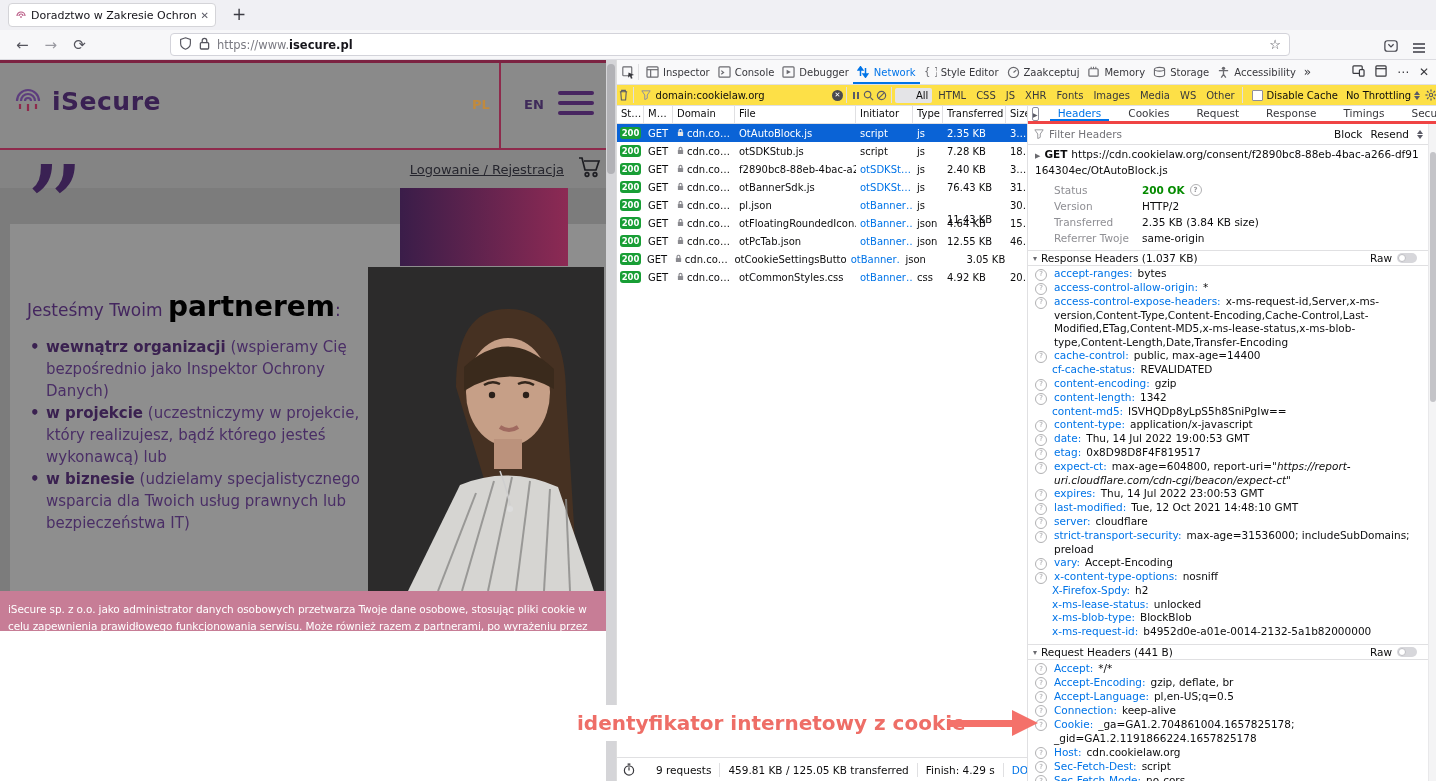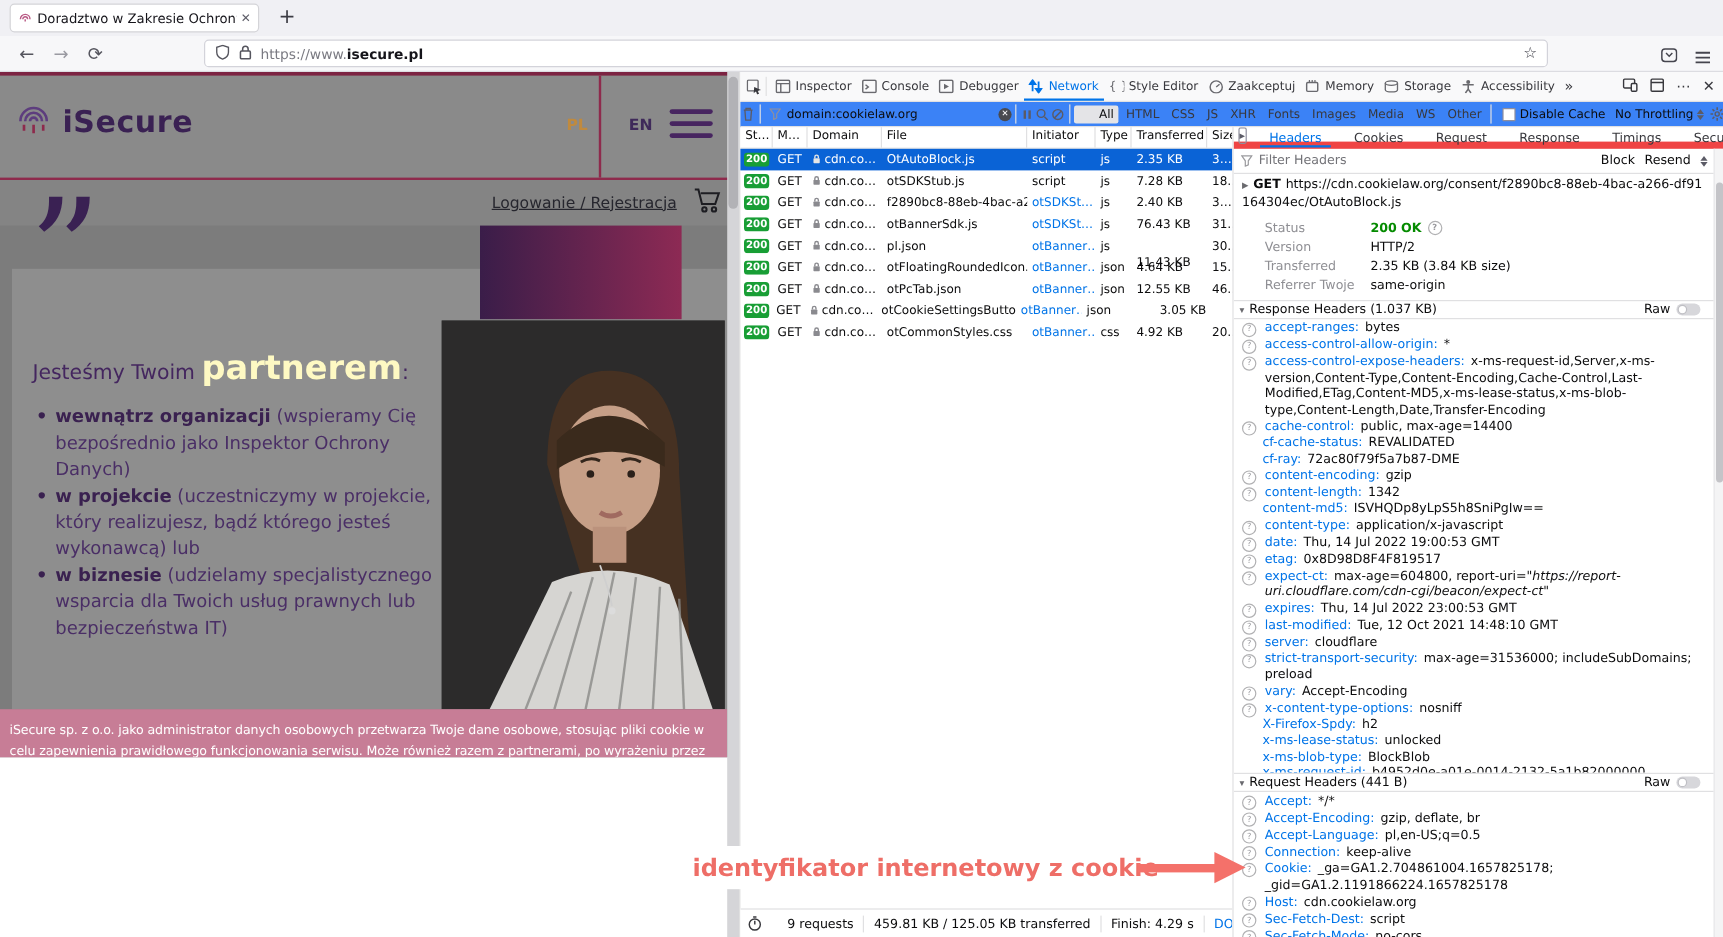--- a/index.html
+++ b/index.html
@@ -41,21 +41,21 @@
   #login-link{font-size:13px;color:#26262e;text-decoration:underline;}
   #site-main{position:absolute;left:0;top:128px;width:616px;height:403px;}
   #card{position:absolute;left:10px;top:36px;width:598px;height:367px;background:#8e8e8e;}
   #grad-rect{position:absolute;left:400px;top:0;width:168px;height:78px;
              background:linear-gradient(90deg,#3a1d49,#8d2a54);}
   #photo{position:absolute;left:368px;top:79px;width:236px;height:324px;background:#2c2b2b;overflow:hidden;}
   #quote-mark{position:absolute;left:24px;top:-38px;font-family:"DejaVu Serif","Liberation Serif",serif;
               font-size:118px;color:#3a2153;line-height:1;}
   #headline{position:absolute;left:27px;top:102px;white-space:nowrap;color:#44265f;}
   #headline .h-sm{font-size:17px;}
-  #headline .h-lg{font-size:28px;font-weight:bold;color:#fef9c3;}
+  #headline .h-lg{font-size:28px;font-weight:bold;color:#000000;}
   #bullets{position:absolute;left:30px;top:148px;width:330px;margin:0;padding:0;list-style:none;
            font-size:15px;line-height:22px;color:#4a2e66;}
   #bullets li{padding-left:16px;position:relative;}
   #bullets li::before{content:"\2022";position:absolute;left:0;color:#3a2150;font-weight:bold;}
   #bullets b{color:#3a2150;}
   #banner{position:absolute;left:0;top:531px;width:606px;height:190px;background:#c77d96;box-sizing:border-box;
           padding:10px 8px 0 8px;z-index:5;}
   #banner p{margin:0;font-size:10.5px;line-height:17px;color:#fff;letter-spacing:-0.1px;}
   #privacy-link{color:#3f7fe8;font-weight:bold;text-decoration:underline;}
   #banner-btns{display:flex;gap:12px;margin-top:10px;padding-left:94px;}
@@ -73,21 +73,21 @@
               border-bottom:1px solid #e0e0e2;display:flex;align-items:center;box-sizing:border-box;}
   .dt-sep{width:1px;height:16px;background:#e0e0e2;margin:0 3px;}
   .dt-tab{display:flex;align-items:center;gap:4px;height:24px;padding:0 4px;color:#38383d;font-size:10px;white-space:nowrap;}
   .dt-tab.active{color:#0074e8;box-shadow:inset 0 -2px 0 #0074e8;}
   .dt-ic{width:13px;height:13px;display:inline-flex;align-items:center;justify-content:center;color:#6a6a6f;}
   .dt-tab.active .dt-ic{color:#0074e8;}
   #dt-more{font-size:12px;color:#38383d;margin:0 4px;}
   #dt-right-icons{margin-left:auto;display:flex;align-items:center;gap:10px;padding-right:8px;color:#38383d;}
   #dt-right-icons span{font-size:12px;}
 
-  #dt-filterbar{position:absolute;left:0;top:25px;width:820px;height:21px;background:#3b82f6;
+  #dt-filterbar{position:absolute;left:0;top:25px;width:820px;height:21px;background:#fde047;
                 border-bottom:1px solid #e0e0e2;display:flex;align-items:center;box-sizing:border-box;font-size:10px;}
   #dt-filter-input{display:flex;align-items:center;width:238px;padding-left:4px;gap:5px;color:#0c0c0d;}
   #dt-filter-text{flex:1;}
   .clear-btn{width:11px;height:11px;border-radius:50%;background:#4a4a4f;color:#fff;font-size:7px;
              display:flex;align-items:center;justify-content:center;}
   .mini-ic{display:inline-flex;align-items:center;justify-content:center;width:15px;color:#5b5b66;}
   .fbtn{padding:2px 4px;border-radius:2px;color:#38383d;white-space:nowrap;}
   .fbtn.active{background:#e4e4e7;color:#0c0c0d;padding-left:21px;}
   #dt-filterbtns{display:flex;gap:2px;align-items:center;}
   #disable-cache{display:flex;align-items:center;gap:4px;margin-left:6px;white-space:nowrap;}
@@ -114,22 +114,22 @@
 
   #dt-statusbar{position:absolute;left:0;top:697px;width:410px;height:24px;background:#fff;
                 border-top:1px solid #e0e0e2;display:flex;align-items:center;box-sizing:border-box;
                 font-size:10.5px;color:#0c0c0d;overflow:hidden;white-space:nowrap;}
   .sb-sep{width:1px;height:14px;background:#e0e0e2;margin:0 8px;flex:0 0 auto;}
   #sb-dcl{color:#0074e8;}
 
   
   #dt-detail{position:absolute;left:410px;top:46px;width:410px;height:675px;border-left:1px solid #e0e0e2;
              box-sizing:border-box;background:#fff;overflow:hidden;}
-  #dt-detail-tabs{position:absolute;left:0;top:0;width:409px;height:18px;border-bottom:6px solid #ef4444;
-                  display:flex;align-items:flex-start;box-sizing:border-box;font-size:10.5px;gap:11px;}
+  #dt-detail-tabs{position:absolute;left:0;top:0;width:409px;height:18px;border-bottom:3px solid #ef4444;
+                  display:flex;align-items:flex-end;box-sizing:border-box;font-size:10.5px;gap:11px;}
   .det-tab{padding:0 8px;height:17px;display:flex;align-items:center;color:#38383d;}
   .det-tab.active{color:#0074e8;box-shadow:inset 0 -2px 0 #0074e8;}
   #play-box{width:14px;height:12px;border:1px solid #8f8f9d;border-radius:2px;margin-left:4px;
             display:flex;align-items:center;justify-content:center;font-size:6px;color:#5b5b66;}
   #dt-headerfilter{position:absolute;left:0;top:18px;width:409px;height:21px;border-bottom:1px solid #e0e0e2;
                    display:flex;align-items:center;box-sizing:border-box;font-size:10.5px;color:#737378;}
   #hf-label{margin-left:5px;flex:1;}
   #hf-right{display:flex;align-items:center;gap:8px;color:#0c0c0d;padding-right:14px;}
   #dt-scroll{position:absolute;left:0;top:39px;width:401px;height:636px;overflow:hidden;}
   #dt-vscroll{position:absolute;right:0;top:18px;width:8px;height:657px;background:#f4f4f5;border-left:1px solid #e8e8ea;}
@@ -801,24 +801,20 @@
             </div>
             <div class="hdr-row">
               <span class="qmark">?</span>
               <div class="hdr-body"><span class="hdr-name">cache-control:</span><span class="hdr-val">public, max-age=14400</span></div>
             </div>
             <div class="hdr-row">
               <span class="qspacer"></span>
               <div class="hdr-body"><span class="hdr-name">cf-cache-status:</span><span class="hdr-val">REVALIDATED</span></div>
             </div>
             <div class="hdr-row">
-              <span class="qspacer"></span>
-              <div class="hdr-body"><span class="hdr-name">cf-ray:</span><span class="hdr-val">72ac80f79f5a7b87-DME</span></div>
-            </div>
-            <div class="hdr-row">
               <span class="qmark">?</span>
               <div class="hdr-body"><span class="hdr-name">content-encoding:</span><span class="hdr-val">gzip</span></div>
             </div>
             <div class="hdr-row">
               <span class="qmark">?</span>
               <div class="hdr-body"><span class="hdr-name">content-length:</span><span class="hdr-val">1342</span></div>
             </div>
             <div class="hdr-row">
               <span class="qspacer"></span>
               <div class="hdr-body"><span class="hdr-name">content-md5:</span><span class="hdr-val">ISVHQDp8yLpS5h8SniPgIw==</span></div>

